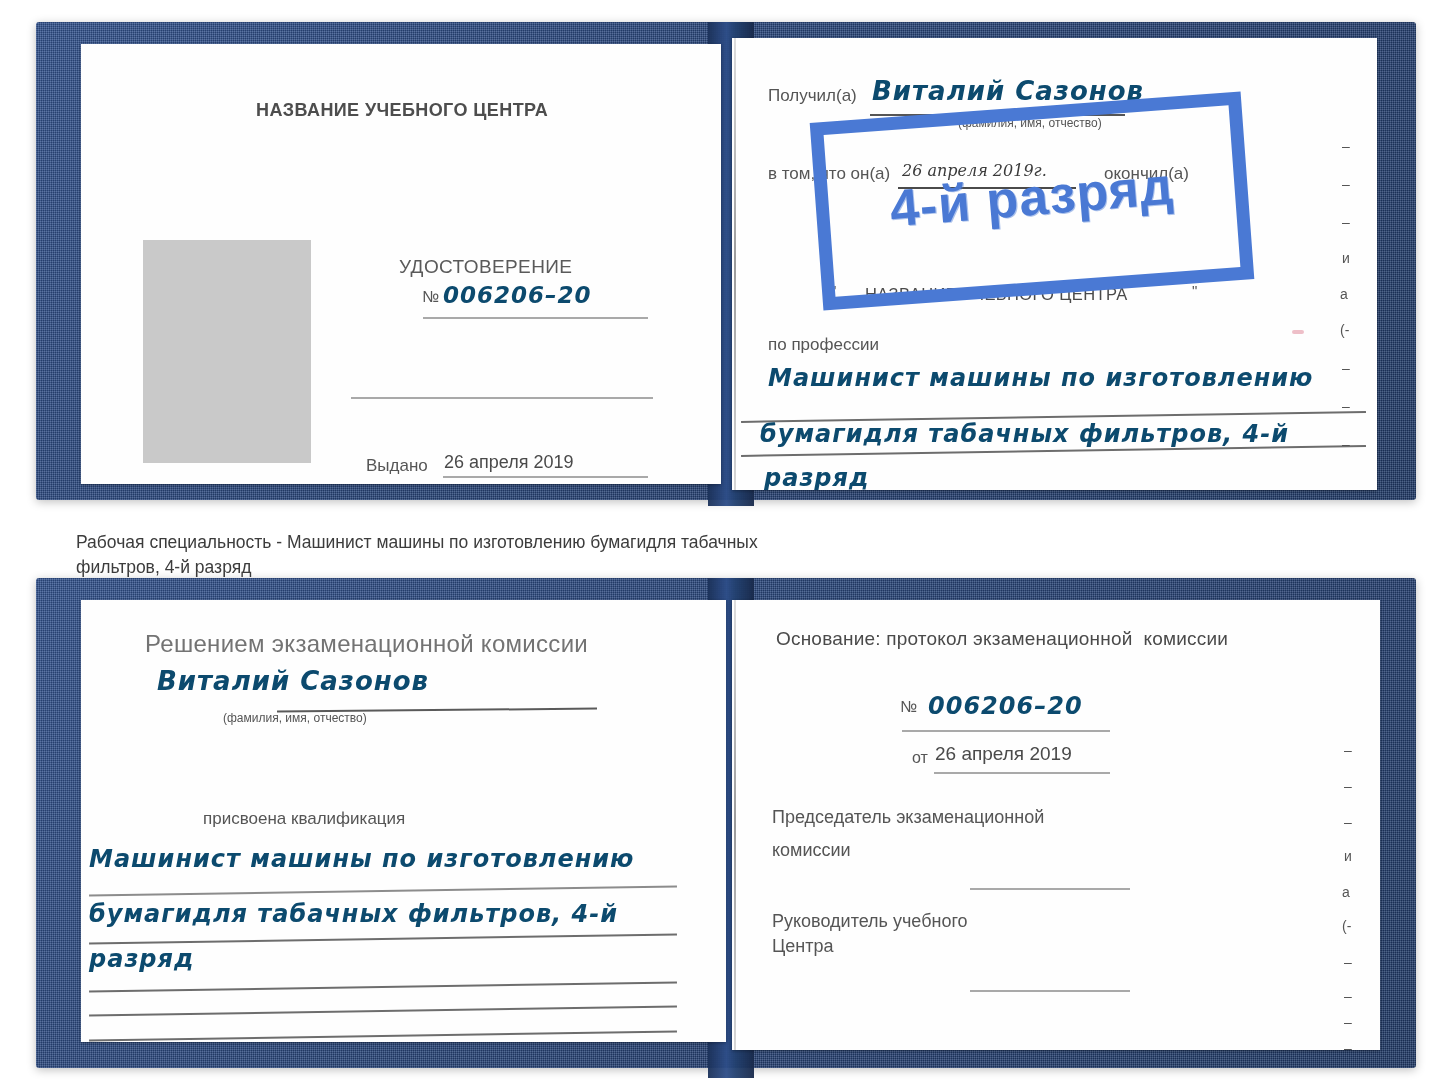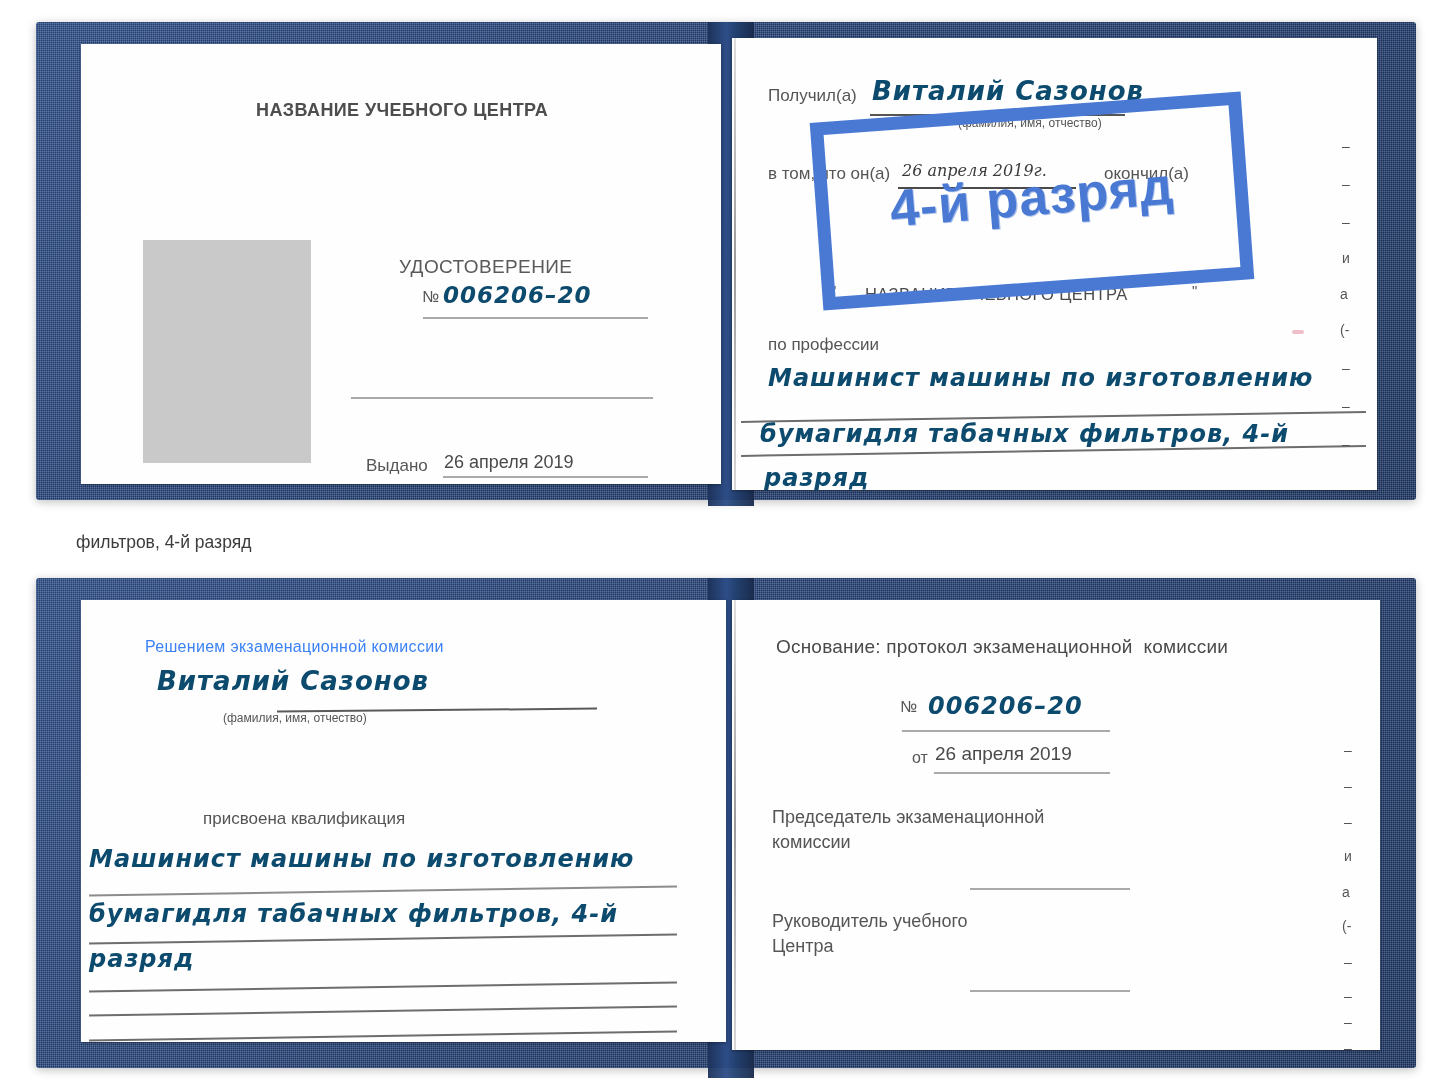--- a/index.html
+++ b/index.html
@@ -148,32 +148,33 @@
     </div>
   </div>
 
   <div class="stamp" style="left:780px;top:93px;width:432px;height:188px;">
     <div class="stamp-box"></div>
     <div class="stamp-text">4-й разряд</div>
   </div>
 </div>
 
 <div class="caption" style="left:76px;top:530px;width:950px;">
+  <div>Рабочая специальность - Машинист машины по изготовлению бумагидля табачных</div>
   <div>фильтров, 4-й разряд</div>
 </div>
 
 <div class="book" style="left:36px;top:578px;width:1380px;height:500px;">
 
   <div class="cover" style="left:0;top:0;width:1380px;height:490px;border-radius:3px;"></div>
   <div class="cover-spine" style="left:672px;top:0;width:46px;"></div>
 
   <div class="page" style="left:45px;top:22px;width:645px;height:442px;">
     <div class="page-inner">
 
-      <div class="t printed" style="left:64px;top:30px;font-size:16px;color:#3b82f6;letter-spacing:.3px;margin-top:8px;">Решением экзаменационной комиссии</div>
+      <div class="t printed" style="left:64px;top:30px;font-size:24px;color:#737373;letter-spacing:.3px;">Решением экзаменационной комиссии</div>
 
       <div class="t hand" style="left:76px;top:66px;font-size:26px;">Виталий Сазонов</div>
       <div class="rule-dark" style="left:196px;top:109px;width:320px;background:#5a5a5a;transform:rotate(-0.5deg);"></div>
       <div class="t printed-sm" style="left:142px;top:111px;">(фамилия, имя, отчество)</div>
 
       <div class="t printed" style="left:122px;top:209px;font-size:17px;">присвоена квалификация</div>
 
       <div class="t hand" style="left:8px;top:245px;font-size:24px;">Машинист машины по изготовлению</div>
       <div class="rule-dark" style="left:8px;top:290px;width:588px;background:#8c8c8c;transform:rotate(-0.9deg);"></div>
 
@@ -185,32 +186,32 @@
       <div class="rule-dark" style="left:8px;top:410px;width:588px;transform:rotate(-0.9deg);"></div>
       <div class="rule-dark" style="left:8px;top:435px;width:588px;transform:rotate(-0.9deg);"></div>
 
     </div>
   </div>
 
   <div class="page" style="left:696px;top:22px;width:648px;height:450px;">
     <div class="page-inner">
       <div class="gutter-line" style="left:2px;"></div>
 
-      <div class="t printed" style="left:44px;top:36px;font-size:19px;color:#4a4a4a;letter-spacing:.2px;text-align:right;">Основание: протокол экзаменационной  комиссии</div>
+      <div class="t printed" style="left:44px;top:28px;font-size:19px;color:#4a4a4a;letter-spacing:.2px;text-align:right;">Основание: протокол экзаменационной  комиссии</div>
 
       <div class="t printed" style="left:168px;top:98px;font-size:16px;">№</div>
       <div class="t hand" style="left:196px;top:92px;font-size:24px;">006206–20</div>
       <div class="rule" style="left:170px;top:130px;width:208px;"></div>
 
       <div class="t printed" style="left:180px;top:149px;font-size:16px;">от</div>
       <div class="t printed" style="left:203px;top:143px;font-size:19px;color:#4a4a4a;">26 апреля 2019</div>
       <div class="rule" style="left:202px;top:172px;width:176px;"></div>
 
       <div class="t printed" style="left:40px;top:207px;font-size:18px;">Председатель экзаменационной</div>
-      <div class="t printed" style="left:40px;top:232px;font-size:18px;">комиссии</div>
+      <div class="t printed" style="left:40px;top:240px;font-size:18px;">комиссии</div>
       <div class="rule" style="left:238px;top:288px;width:160px;"></div>
 
       <div class="t printed" style="left:40px;top:311px;font-size:18px;">Руководитель учебного</div>
       <div class="t printed" style="left:40px;top:336px;font-size:18px;">Центра</div>
       <div class="rule" style="left:238px;top:390px;width:160px;"></div>
 
       <div class="edgefrag" style="left:612px;top:142px;">–</div>
       <div class="edgefrag" style="left:612px;top:178px;">–</div>
       <div class="edgefrag" style="left:612px;top:214px;">–</div>
       <div class="edgefrag" style="left:612px;top:248px;">и</div>

